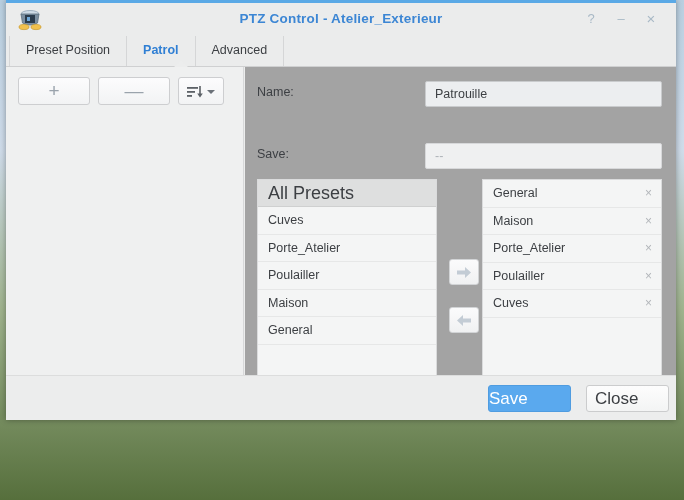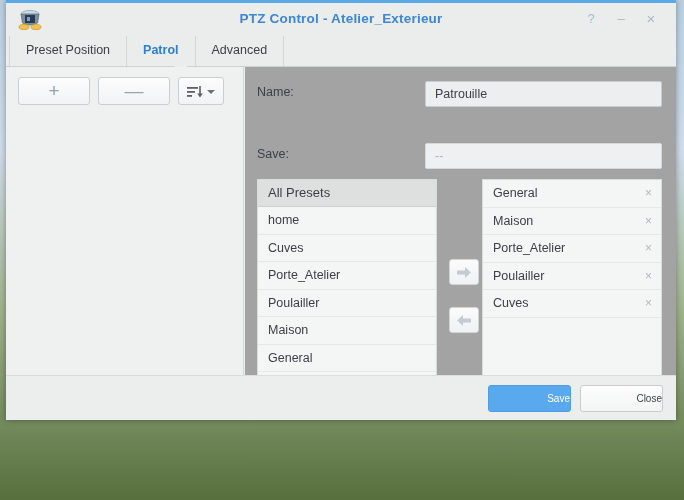--- a/index.html
+++ b/index.html
@@ -232,21 +232,21 @@
     box-sizing: border-box;
     overflow: hidden;
   }
   #list-all      { left: 0;   width: 180px; }
   #list-included { right: 0;  width: 180px; }
   .list-header {
     position: relative;
     height: 27px;
     background: #dedfdf;
     border-bottom: 1px solid #cfd0d0;
-    font-size: 13px;
+    font-size: 18px;
     color: #3c3f43;
     line-height: 26px;
     padding-left: 10px;
     box-sizing: border-box;
   }
   .hdr-arrows {
     position: absolute;
     right: 6px; top: 0;
     height: 27px;
   }
@@ -308,39 +308,40 @@
     height: 45px;
     background: #eceded;
     border-top: 1px solid #dcdddd;
     box-sizing: border-box;
   }
   .foot-btn {
     position: absolute;
     top: 9px;
     height: 27px;
     border-radius: 3px;
-    font-size: 10px;
+    font-size: 17px;
     line-height: 25px;
-    text-align: right;
+    text-align: left;
     cursor: default;
     box-sizing: border-box;
   }
   #btn-save {
     right: 105px;
     width: 83px;
     background: #5aa9ee;
     border: 1px solid #4f9ce0;
     color: #ffffff;
   }
   #btn-cancel {
-    right: 13px;
+    right: 7px;
     width: 83px;
     background: linear-gradient(to bottom, #fdfdfd, #f3f4f4);
     border: 1px solid #cbcccd;
     color: #3c3f43;
+    padding-left: 8px;
   }
 </style>
 </head>
 <body>
 
 <div id="desktop"></div>
 
 <div id="window">
 
   <div id="titlebar">
@@ -390,21 +391,20 @@
 
       <div class="form-row" id="row-speed">
         <div class="form-label">Save:</div>
         <div class="form-field disabled">--</div>
       </div>
 
       <div id="transfer">
 
         <div class="list-box" id="list-all">
           <div class="list-header">All Presets</div>
-          <div class="list-item">home</div>
           <div class="list-item">Cuves</div>
           <div class="list-item">Porte_Atelier</div>
           <div class="list-item">Poulailler</div>
           <div class="list-item">Maison</div>
           <div class="list-item">General</div>
         </div>
 
         <div id="mid-buttons">
           <div class="xfer-btn">
             <span>

